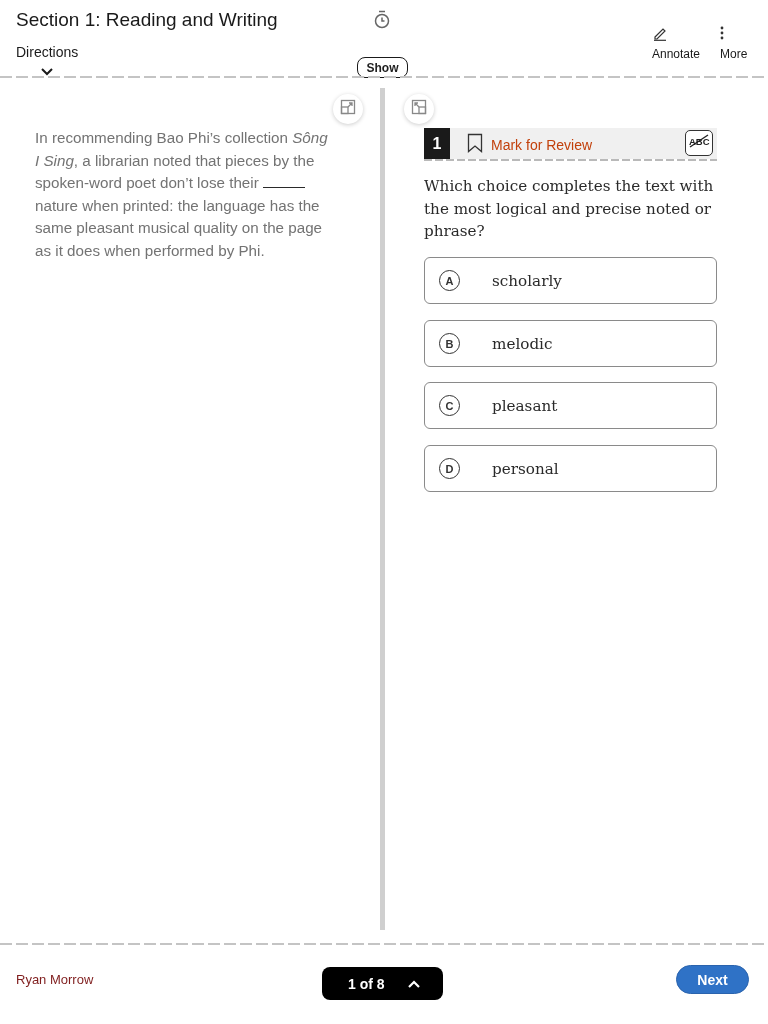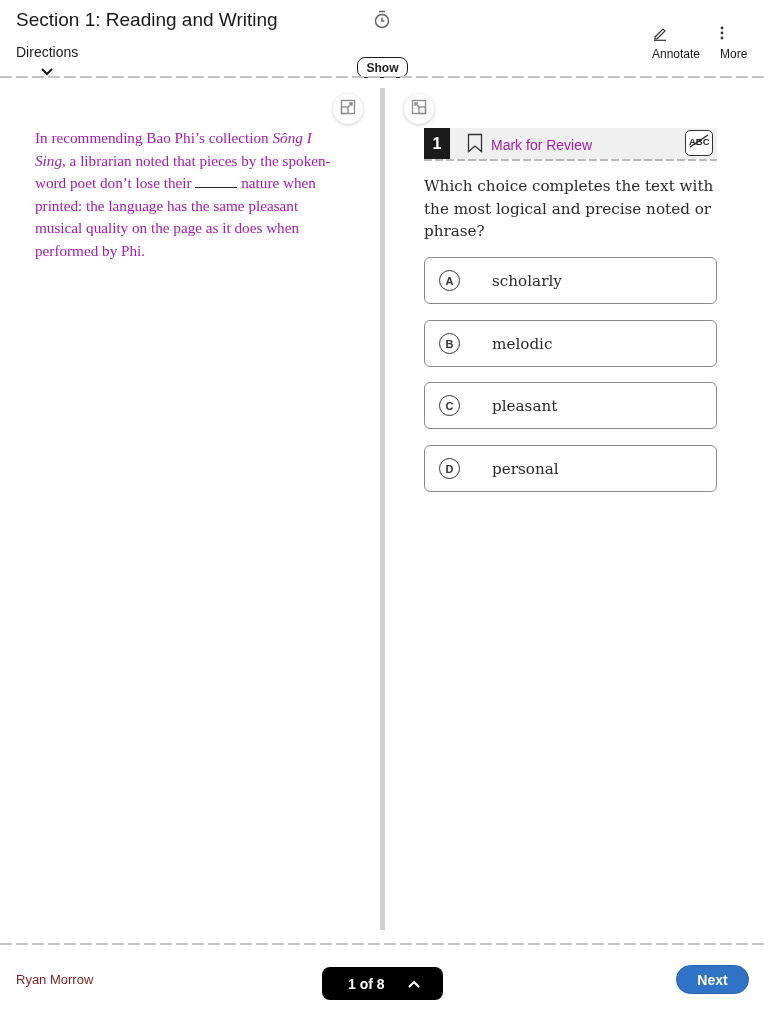--- a/index.html
+++ b/index.html
@@ -21,30 +21,30 @@
     background-size: 16px 2px; }
   .dash-top { top: 76px; }
   .dash-bottom { top: 943px; }
 
   .divider { position: absolute; left: 380px; top: 88px; width: 5px; height: 842px; background: #cfcfcf; }
 
   .expand-btn { position: absolute; width: 30px; height: 30px; border-radius: 50%; background: #fff; box-shadow: 0 1px 4px rgba(0,0,0,0.2); display: flex; align-items: center; justify-content: center; }
   .expand-left { left: 333px; top: 94px; }
   .expand-right { left: 404px; top: 94px; }
 
-  .passage { position: absolute; left: 35px; top: 127px; width: 300px; font-family: Liberation Serif, serif; font-size: 15.2px; line-height: 22.6px; color: #a21caf; }
+  .passage { position: absolute; left: 35px; top: 127px; width: 300px; font-family: Liberation Sans, sans-serif; font-size: 15.2px; line-height: 22.6px; color: #737373; }
   .passage em { font-style: italic; }
   .blank { display: inline-block; width: 42px; border-bottom: 1px solid #2a2a2a; height: 14px; vertical-align: baseline; }
 
   .qheader { position: absolute; left: 424px; top: 128px; width: 293px; height: 31px; background: #f0f0f0; }
   .qheader-dash { position: absolute; left: 424px; top: 159px; width: 293px; height: 2px;
     background-image: linear-gradient(to right, #b9b9b9 0, #b9b9b9 8px, transparent 8px, transparent 11px);
     background-size: 11px 2px; }
   .qnum { position: absolute; left: 0; top: 0; width: 26px; height: 31px; background: #1a1a1a; color: #fff; font-size: 16px; font-weight: bold; display: flex; align-items: center; justify-content: center; }
-  .mark-review { position: absolute; left: 43px; top: 5px; display: flex; align-items: center; gap: 8px; font-size: 14px; color: #a21caf; }
+  .mark-review { position: absolute; left: 43px; top: 5px; display: flex; align-items: center; gap: 8px; font-size: 14px; color: #c2410c; }
   .abc-btn { position: absolute; right: 4px; top: 2px; width: 28px; height: 26px; border: 1.5px solid #333; border-radius: 5px; background: #fff; display: flex; align-items: center; justify-content: center; }
 
   .question { position: absolute; left: 424px; top: 175px; width: 290px; font-family: "DejaVu Serif", "Liberation Serif", serif; font-size: 15.2px; line-height: 22.6px; color: #2a2a2a; }
 
   .choice { position: absolute; left: 424px; width: 293px; height: 47px; border: 1.3px solid #8a8a8a; border-radius: 6px; background: #fff; display: flex; align-items: center; }
   .choice-letter { width: 21px; height: 21px; margin-left: 14px; border: 1.6px solid #333; border-radius: 50%; font-size: 11px; font-weight: bold; display: flex; align-items: center; justify-content: center; color: #333; }
   .choice-text { margin-left: 32px; font-family: "DejaVu Serif", "Liberation Serif", serif; font-size: 15.2px; color: #2a2a2a; }
 
   .student-name { position: absolute; left: 16px; top: 972px; font-size: 13px; color: #7f1d1d; }
   .nav-btn { position: absolute; left: 322px; top: 967px; width: 121px; height: 33px; background: #000; border-radius: 8px; color: #fff; display: flex; align-items: center; font-size: 14px; font-weight: bold; }

